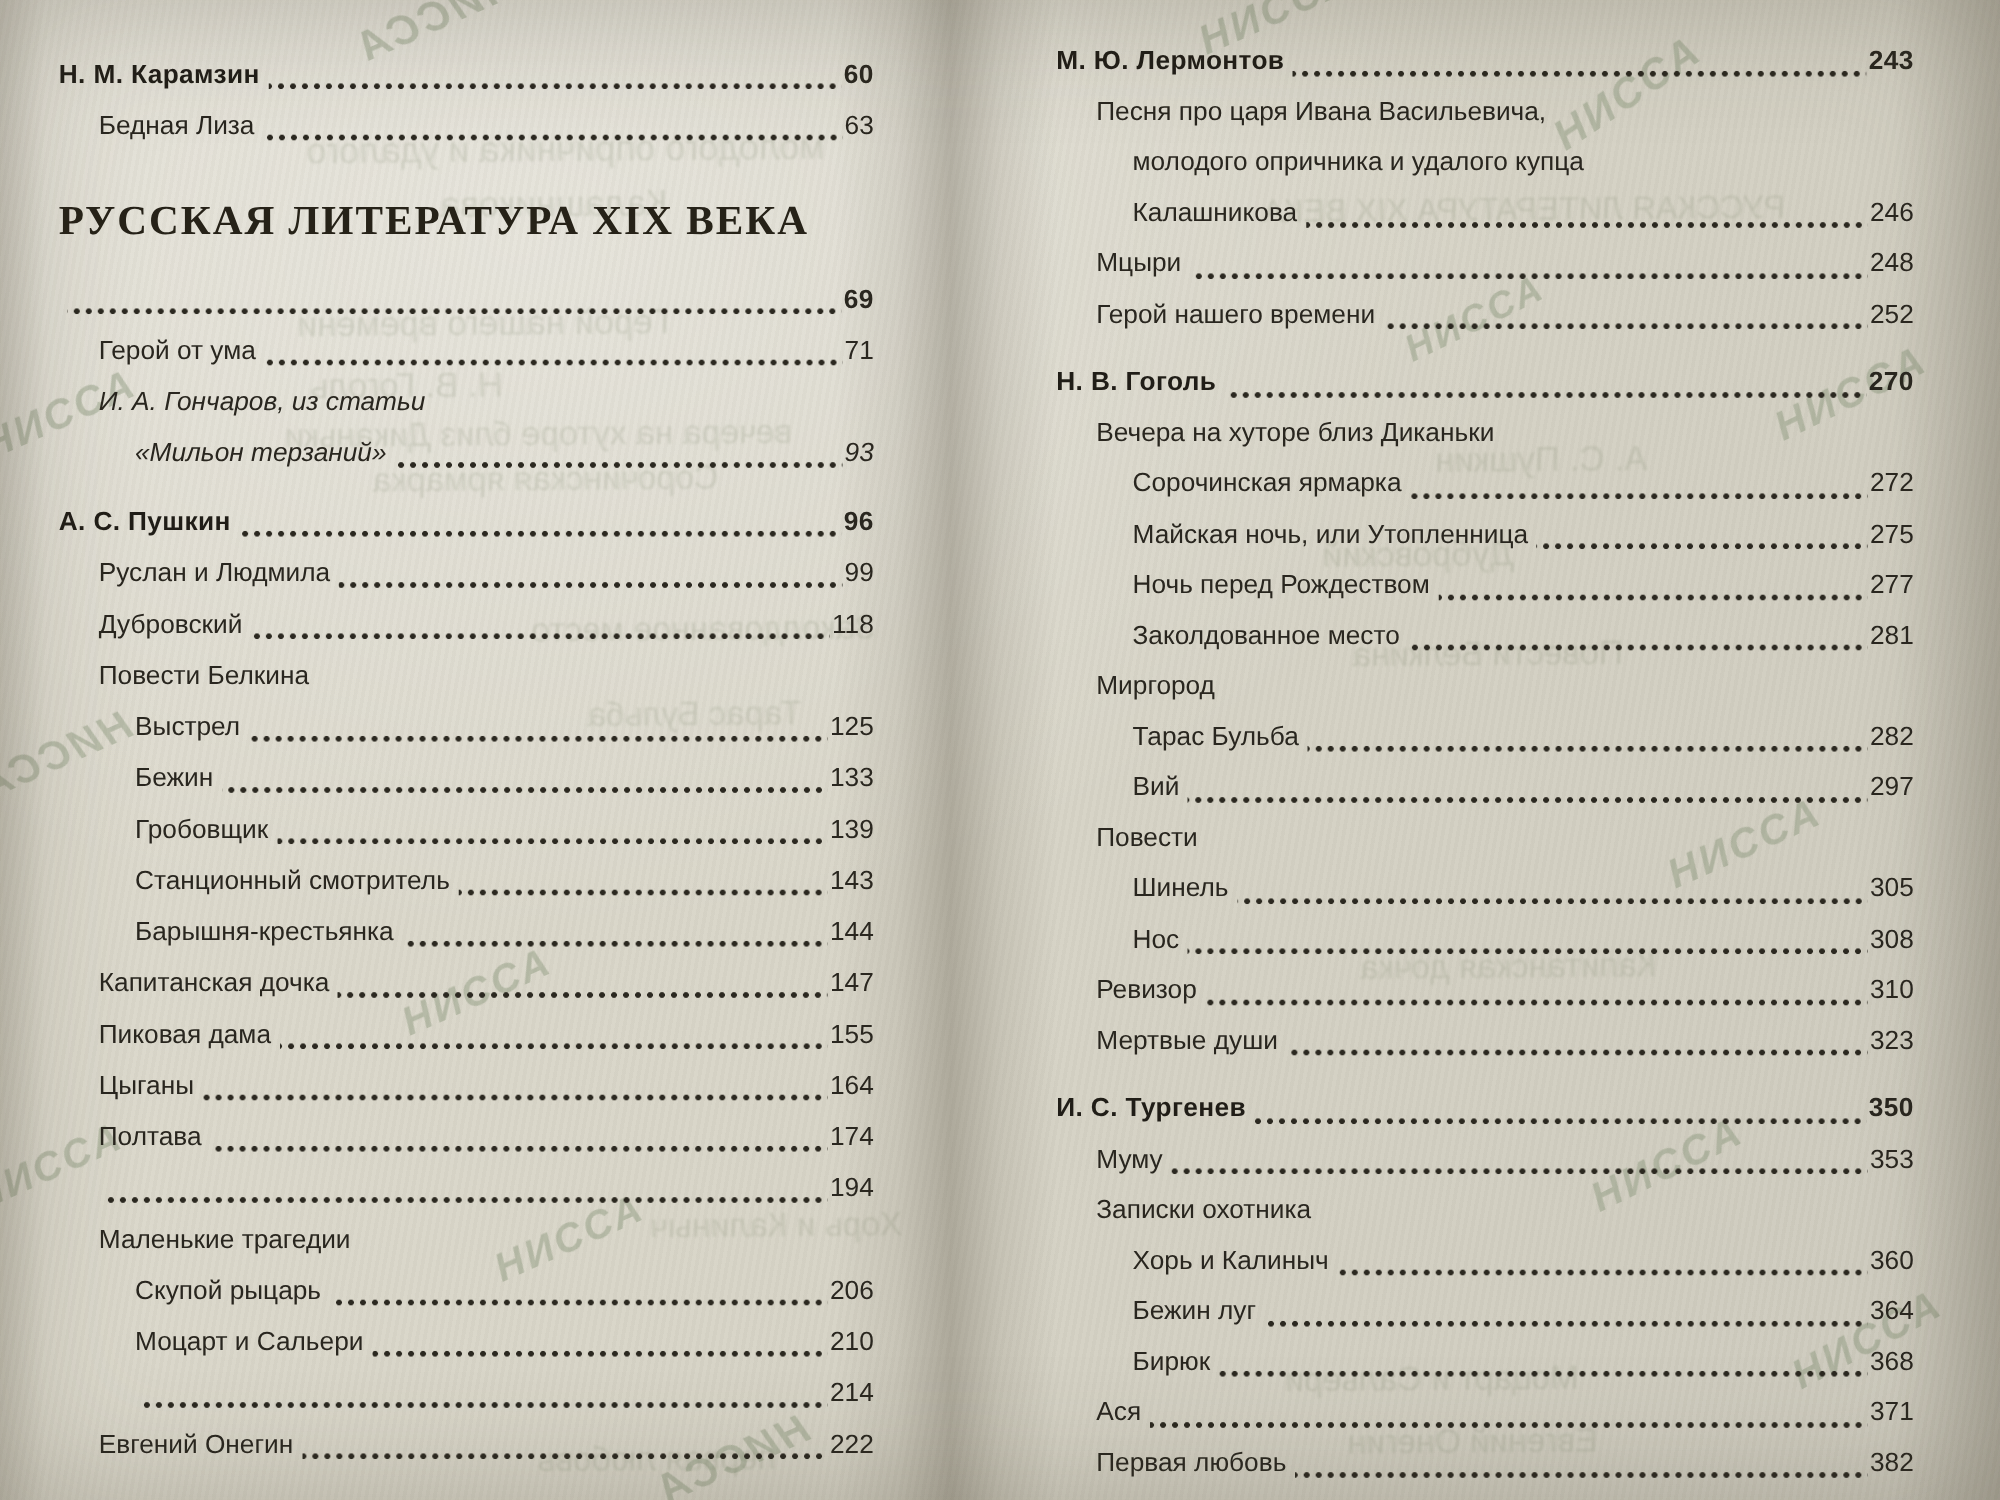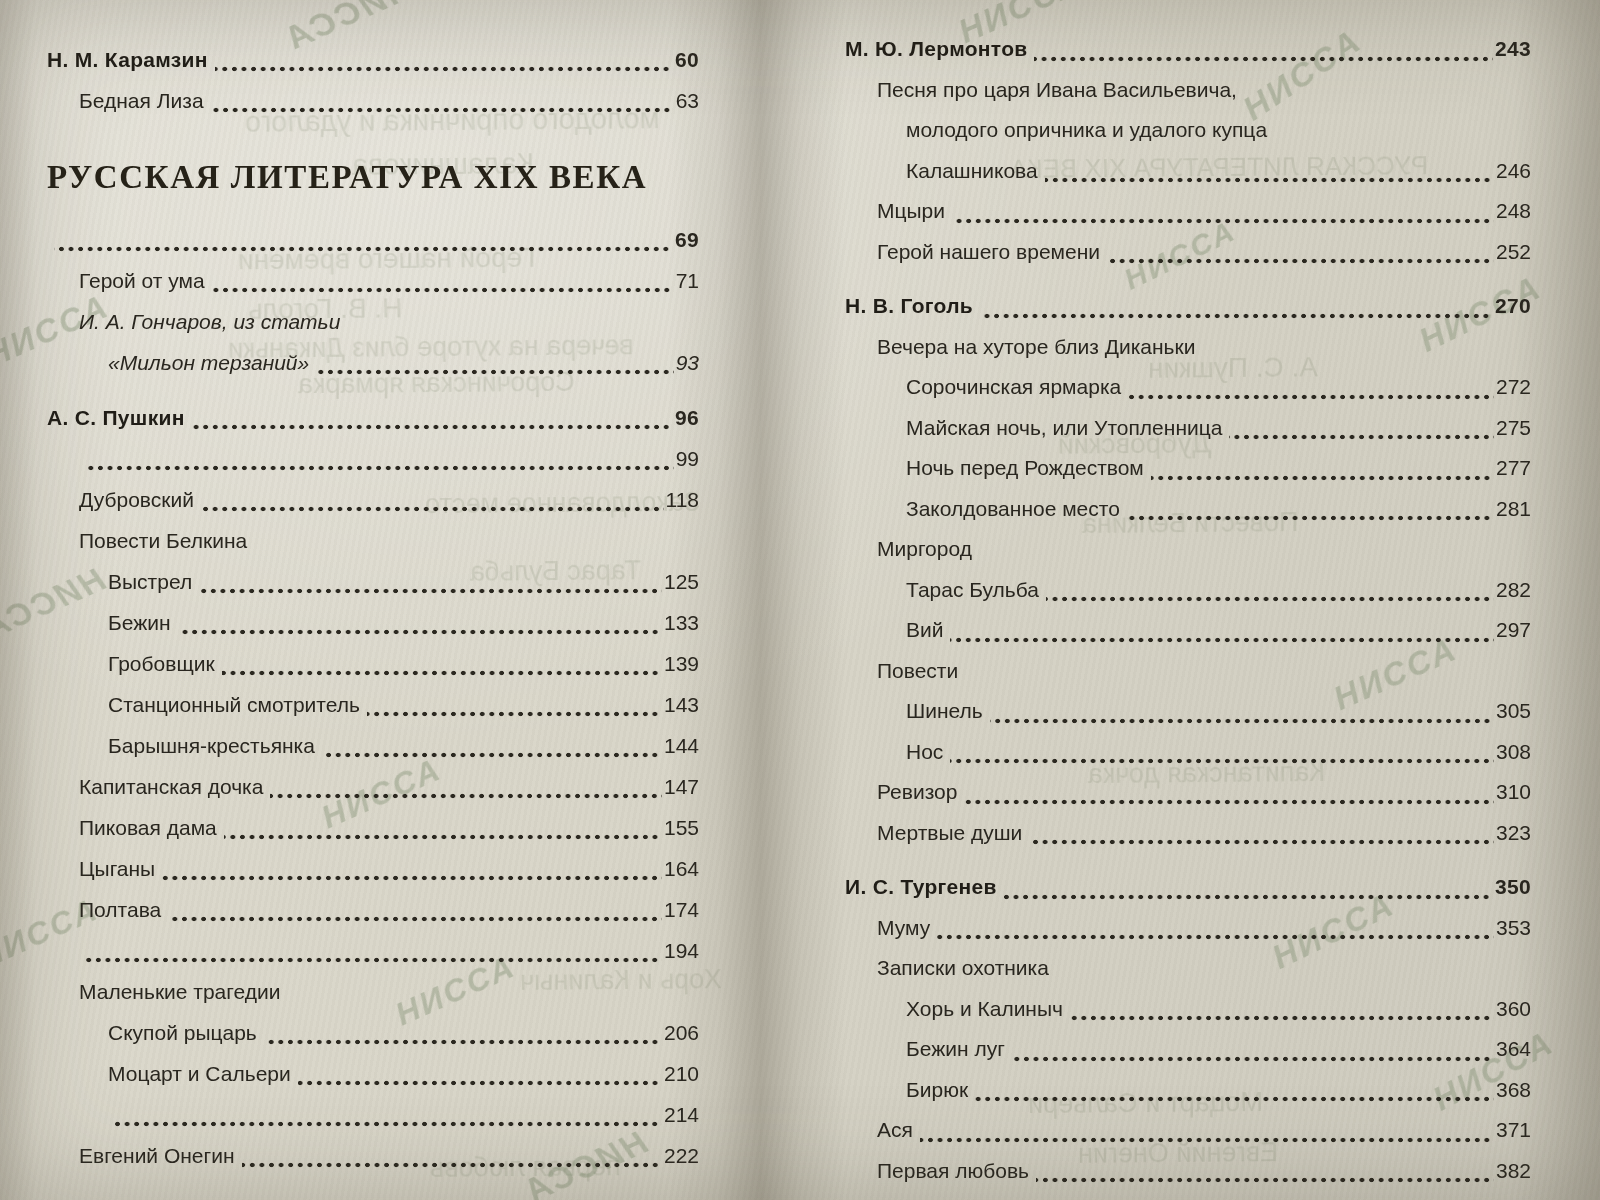--- a/index.html
+++ b/index.html
@@ -138,20 +138,21 @@
       <span class="label">«Мильон терзаний»</span>
       <span class="leader"></span>
       <span class="pageno">93</span>
     </div>
     <div class="row lvl0 author">
       <span class="label">А. С. Пушкин</span>
       <span class="leader"></span>
       <span class="pageno">96</span>
     </div>
     <div class="row lvl1">
+      <span class="label">Руслан и Людмила</span>
       <span class="leader"></span>
       <span class="pageno">99</span>
     </div>
     <div class="row lvl1">
       <span class="label">Дубровский</span>
       <span class="leader"></span>
       <span class="pageno">118</span>
     </div>
     <div class="row lvl1">
       <span class="label">Повести Белкина</span>

